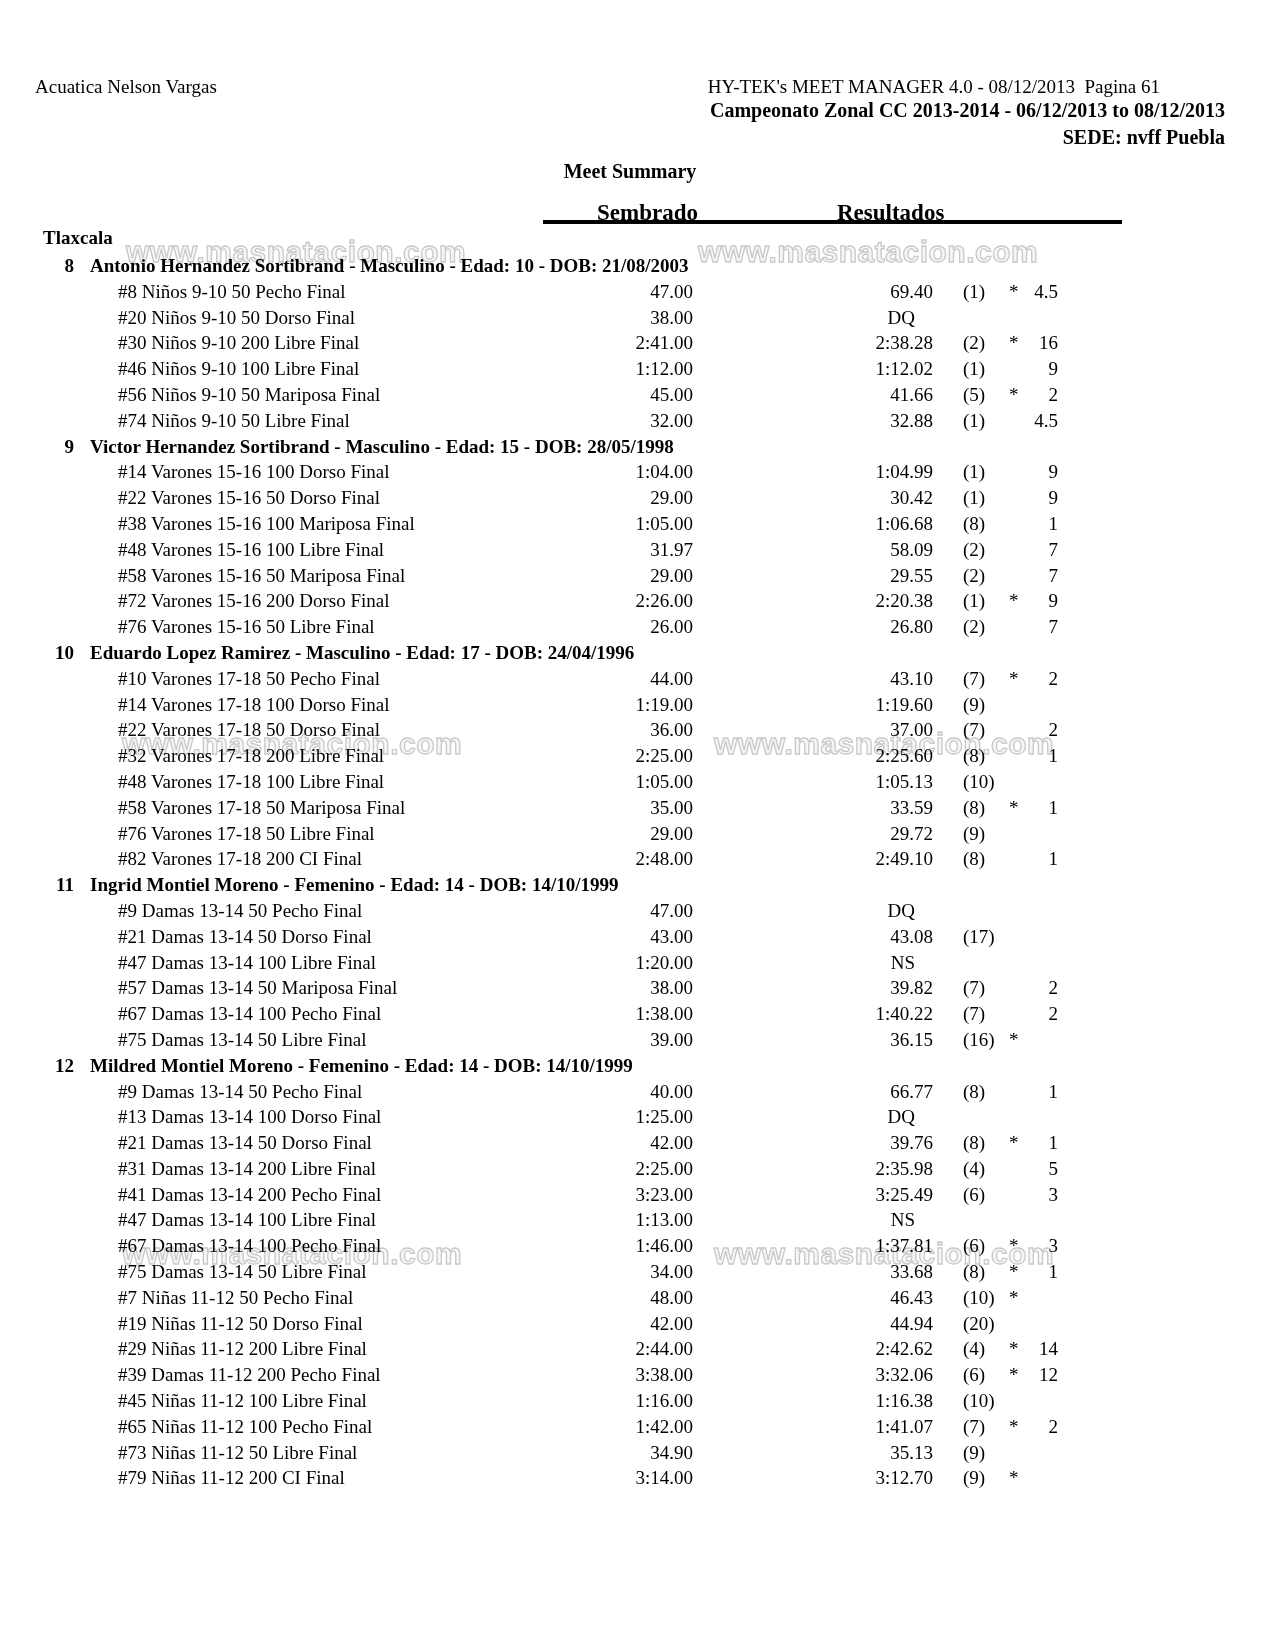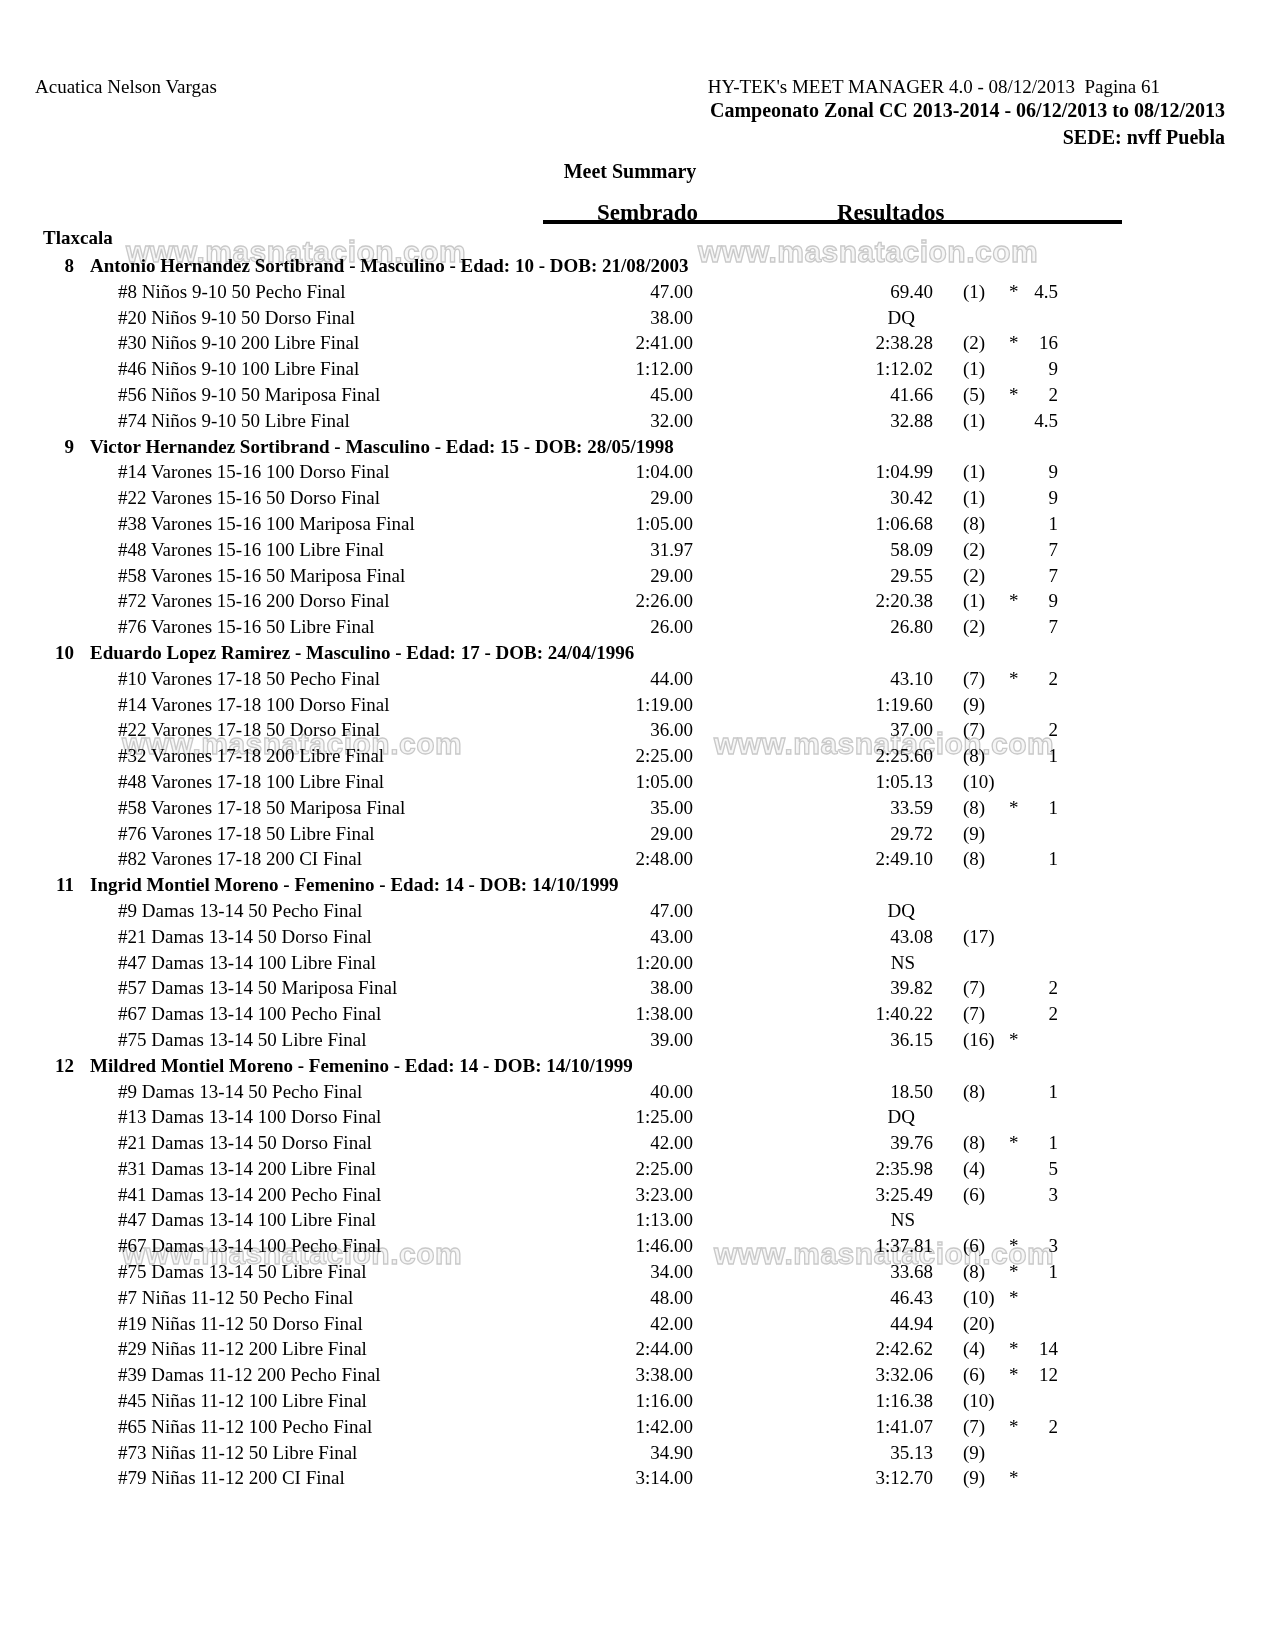--- a/index.html
+++ b/index.html
@@ -342,21 +342,21 @@
     </div>
 
     <div class="row">
       <span class="sec-num">12</span>
       <span class="sec-name">Mildred Montiel Moreno - Femenino - Edad: 14 - DOB: 14/10/1999</span>
     </div>
 
     <div class="row">
       <span class="ev-name">#9 Damas 13-14 50 Pecho Final</span>
       <span class="ev-seed">40.00</span>
-      <span class="ev-result">18.50</span>
+      <span class="ev-result">66.77</span>
       <span class="ev-place">(8)</span>
       <span class="ev-star"></span>
       <span class="ev-points">1</span>
     </div>
 
     <div class="row">
       <span class="ev-name">#13 Damas 13-14 100 Dorso Final</span>
       <span class="ev-seed">1:25.00</span>
       <span class="ev-result status">DQ</span>
       <span class="ev-place"></span>

